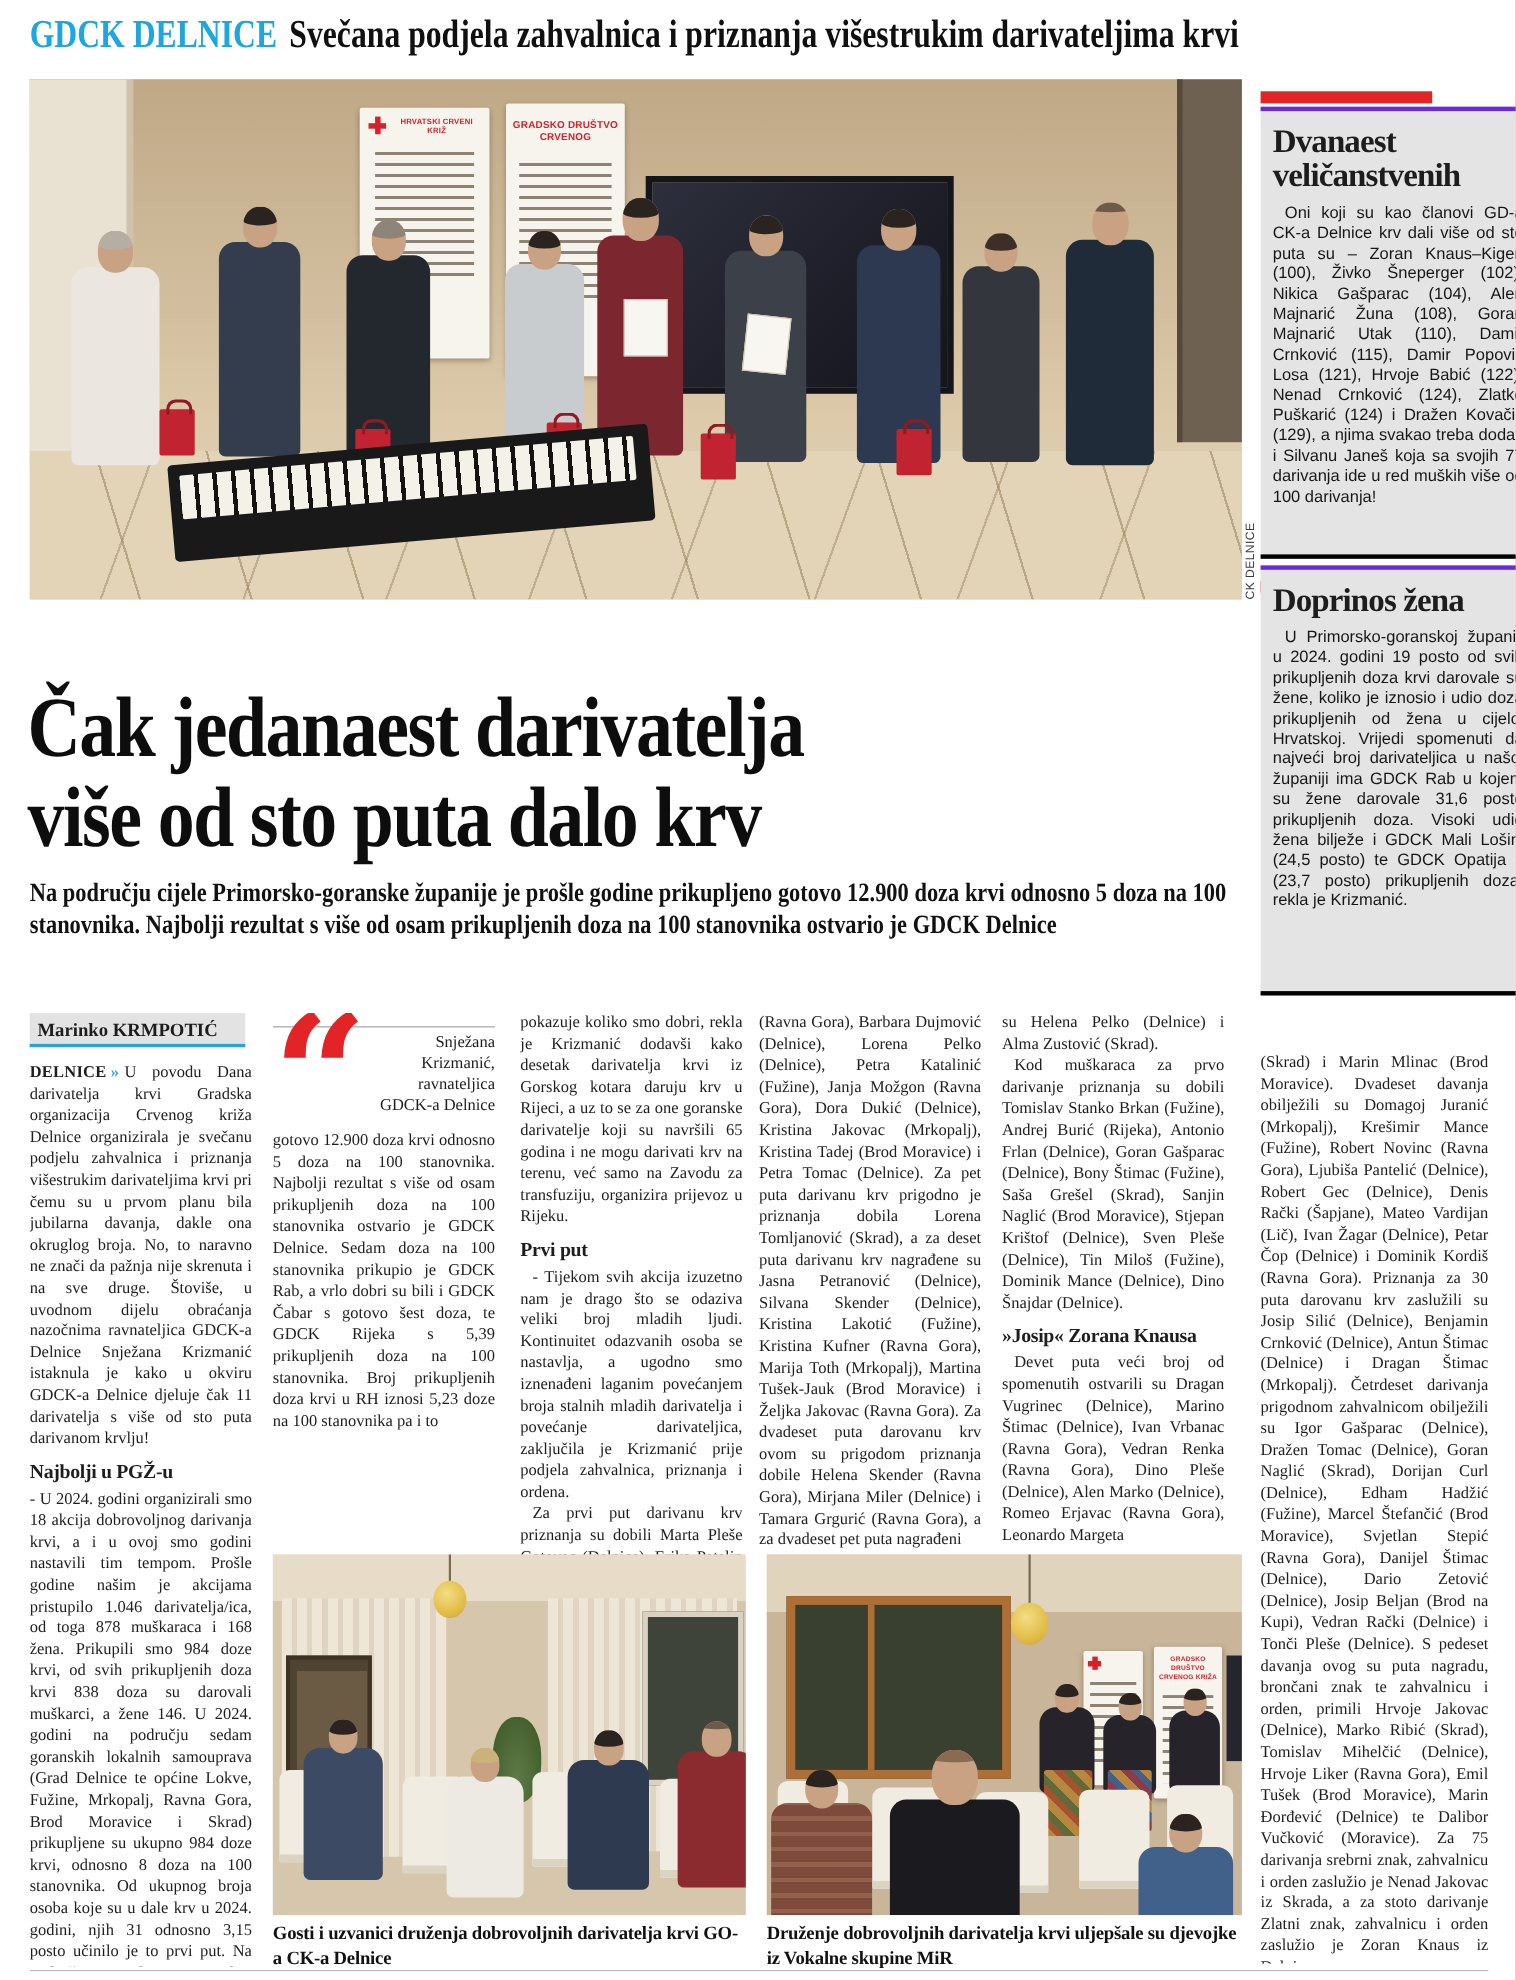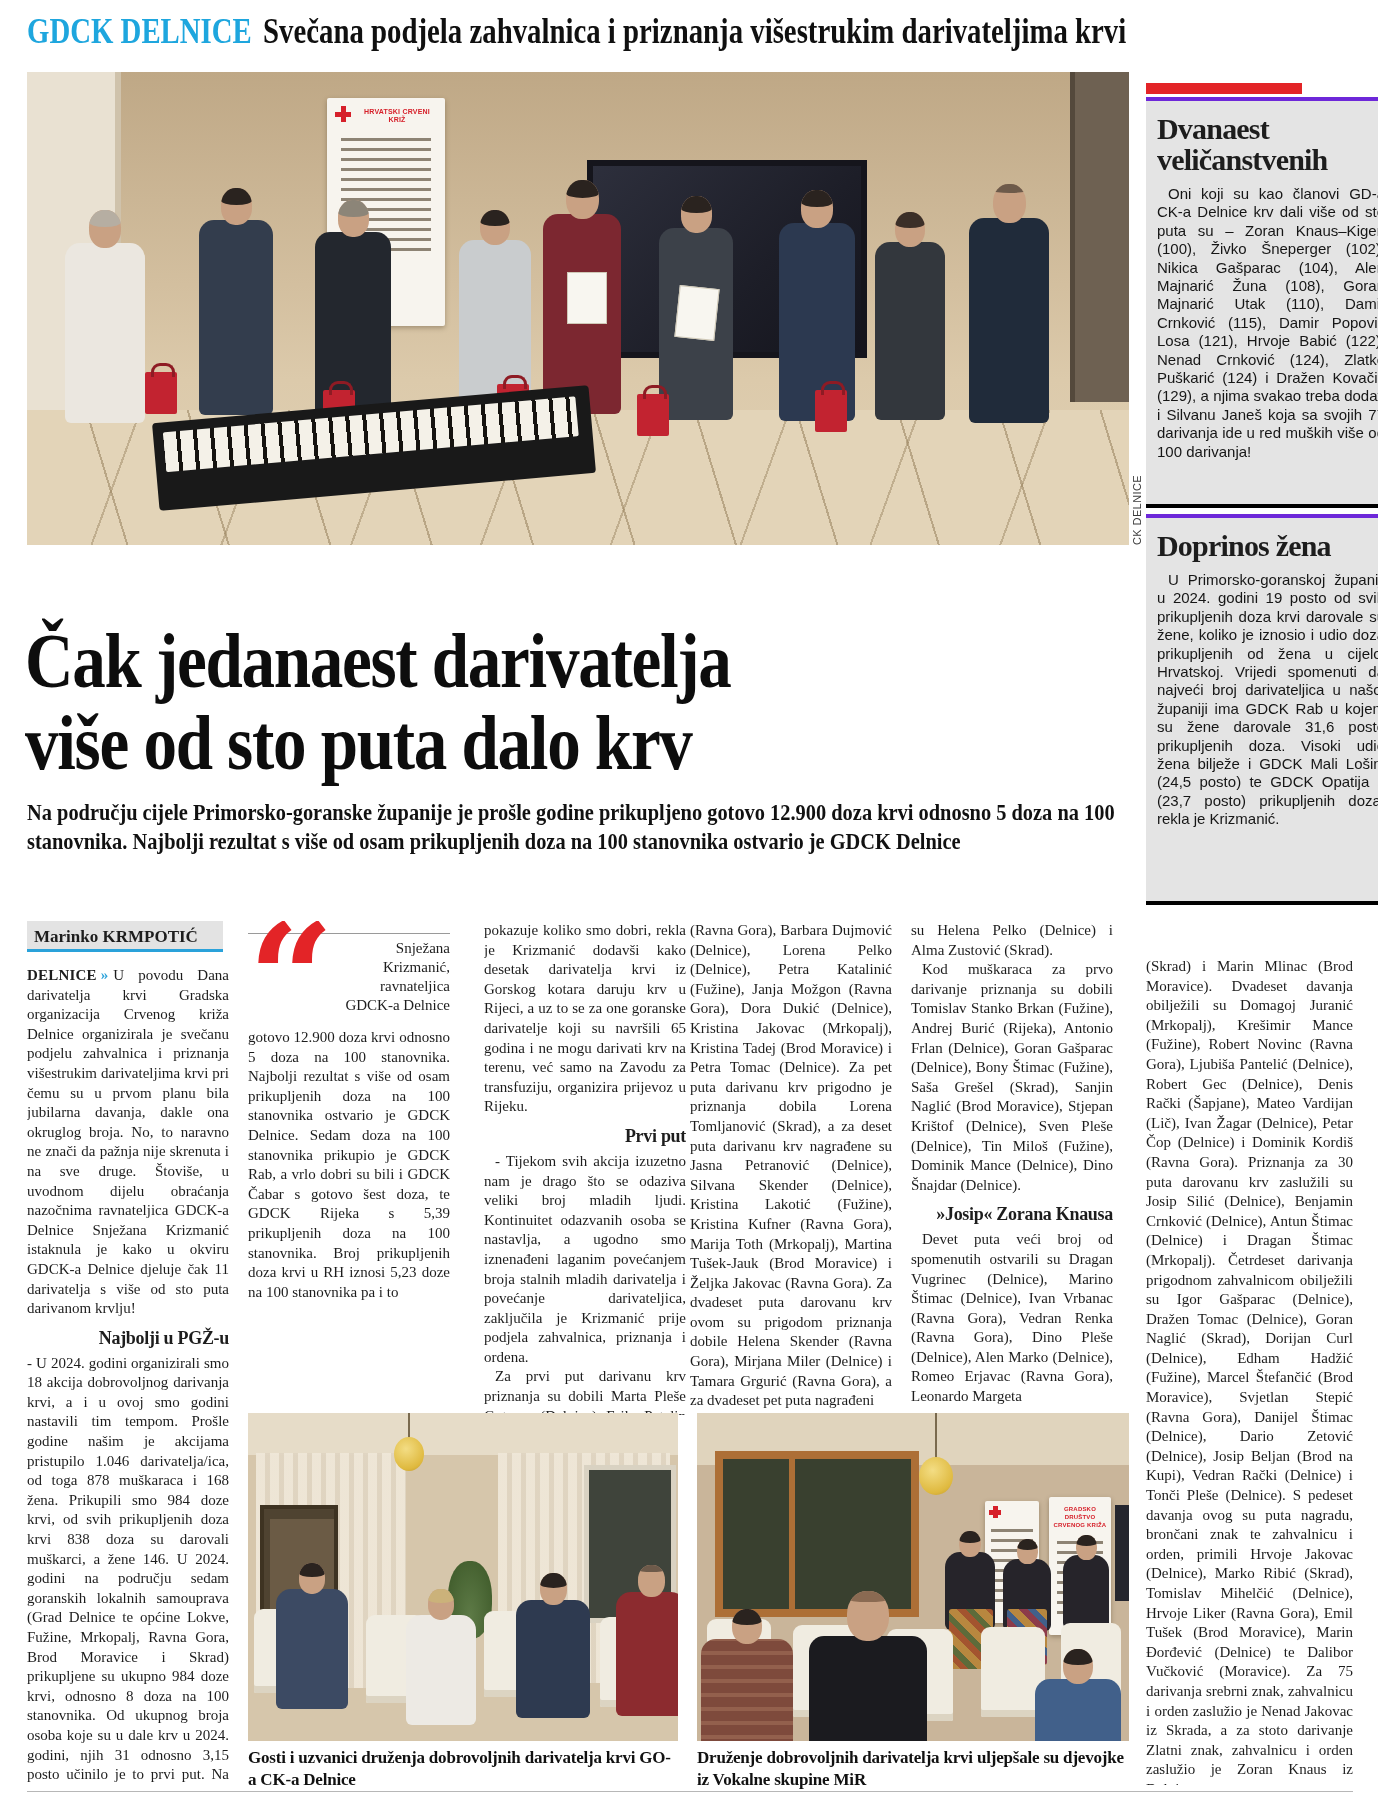--- a/index.html
+++ b/index.html
@@ -23,25 +23,25 @@
           font:bold 17px/31px "Liberation Serif",serif;padding-left:7px;box-sizing:border-box}
 
   
   .col{position:absolute;top:921px;width:202px;font:15px/19.6px "Liberation Serif",serif;
        text-align:justify;overflow:hidden}
   .col p{margin:0}
   .col p.ind{text-indent:11px}
   .col p + p{margin-top:0}
   .c1{left:27px;top:966px;height:822px}
   .c2{left:248px;height:492px}
-  .c3{left:484px;height:494px}
+  .c3{left:473px;height:494px}
   .c4{left:690px;height:494px}
   .c5{left:911px;height:494px}
   .c6{left:1146px;top:957px;width:207px;height:828px}
-  .subhead{font:bold 18px/21px "Liberation Serif",serif;letter-spacing:-0.3px;text-align:right;
+  .subhead{font:bold 18px/21px "Liberation Serif",serif;letter-spacing:-0.3px;text-align:left;
            margin:9px 0 5px !important;text-indent:0 !important}
   .dateline{font-weight:bold;letter-spacing:.2px}
   .dl-marker{color:#2aa2da;font-weight:bold;margin:0 5px 0 4px}
 
   
   .qmark{float:left;width:94px;height:66px;color:#e32427;font:bold 150px/90px "DejaVu Serif",serif}
   .qmark::before{content:"“"}
   .quote-text{font:italic 20px/27px "Liberation Serif",serif;color:#1c1c1c;text-align:left}
   .quote-attrib{border-top:1px solid #9a9a9a;margin-top:12px;padding-top:5px;text-align:right;
                 font:15px/19px "Liberation Serif",serif}
@@ -132,20 +132,24 @@
     <div class="tp-doorl"></div>
     <div class="tp-floor"></div>
     <div class="tp-doorr"></div>
     <div class="screen"></div>
 
     <div class="rollup" style="left:300px;top:26px;width:118px;height:228px">
       <div class="rcross" style="left:8px;top:8px"></div>
       <div class="rl-txt" style="left:28px;top:10px;width:84px">HRVATSKI CRVENI KRIŽ</div>
       <div class="rl-script" style="left:14px;top:40px;width:90px;height:120px"></div>
     </div>
+    <div class="rollup" style="left:433px;top:22px;width:108px;height:248px">
+      <div class="rl-txt" style="left:6px;top:14px;width:96px;font-size:9px;line-height:11px">GRADSKO DRUŠTVO CRVENOG</div>
+      <div class="rl-script" style="left:12px;top:54px;width:84px;height:130px"></div>
+    </div>
 
     <div class="fig" style="left:38px;top:138px;--hw:32px;--c:#ebe7e0;--hair:#b6aea2;--bw:80px;--bh:180px">
         <div class="hd"></div>
         <div class="bd"></div>
       </div>
     <div class="fig" style="left:172px;top:116px;--hw:31px;--c:#333d4d;--bw:74px;--bh:195px">
         <div class="hd"></div>
         <div class="bd"></div>
       </div>
     <div class="fig" style="left:288px;top:128px;--hw:31px;--c:#23272e;--hair:#8c8578;--bw:76px;--bh:188px">

